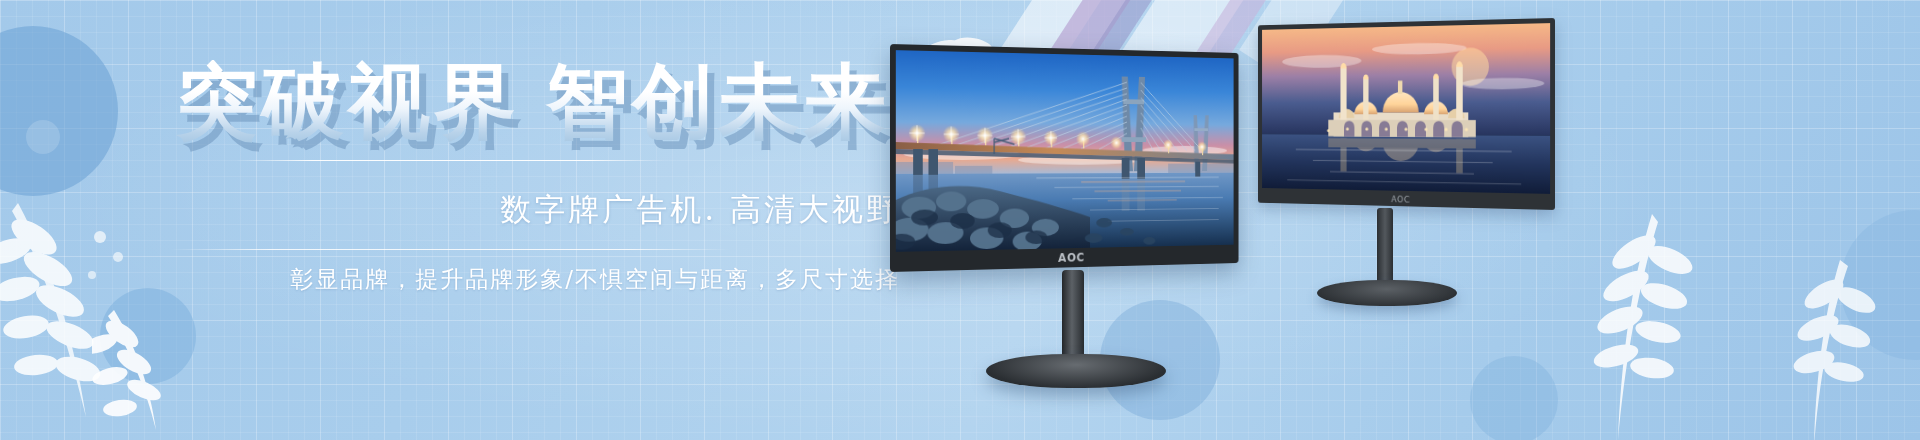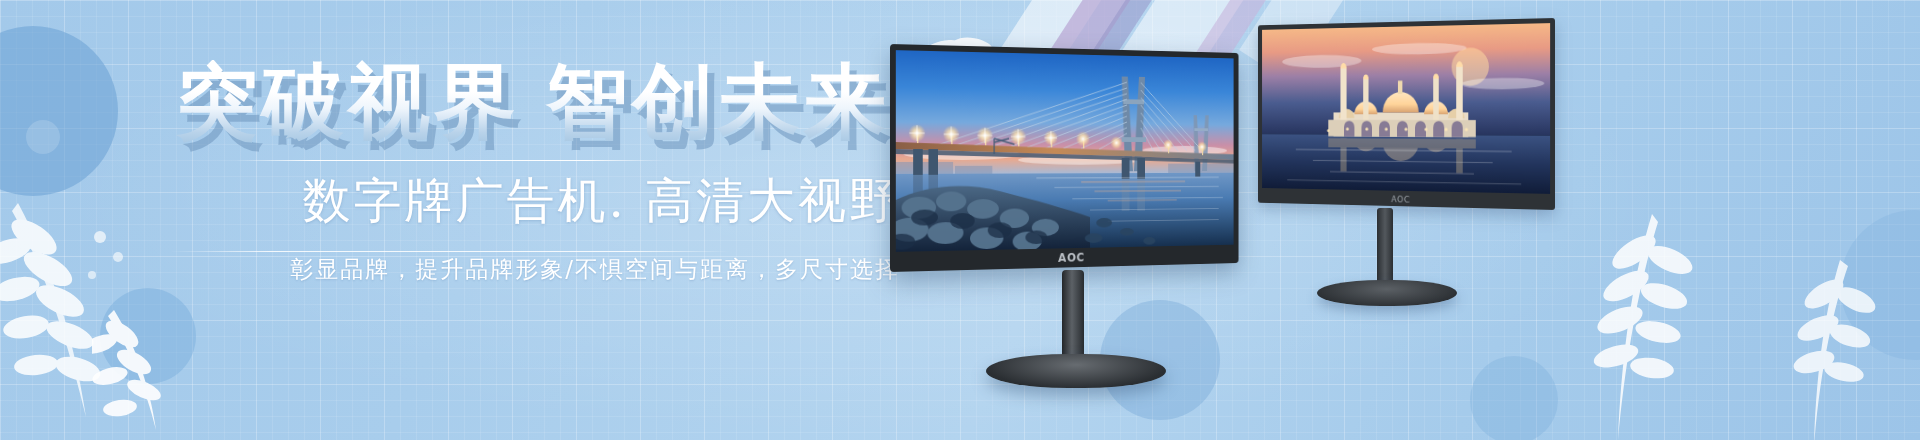--- a/index.html
+++ b/index.html
@@ -76,39 +76,39 @@
   }
   .headline .gap { display:inline-block; width:26px; }
 
   .rule {
     width:430px; height:1px; margin:16px auto 0;
     background:linear-gradient(to right, rgba(255,255,255,0) 0%, rgba(255,255,255,0.95) 18%, rgba(255,255,255,0.95) 82%, rgba(255,255,255,0) 100%);
   }
 
   .subtitle {
     font-family:"DejaVu Serif", serif;
-    font-size:48px;
+    font-size:31px;
     color:#ffffff;
     letter-spacing:3px;
-    margin-top:8px;
+    margin-top:28px;
     white-space:nowrap;
     text-shadow:0 1px 3px rgba(90,130,175,0.35);
   }
 
   .rule2 {
     width:560px; height:1px; margin:18px auto 0;
     background:linear-gradient(to right, rgba(255,255,255,0) 0%, rgba(255,255,255,0.85) 18%, rgba(255,255,255,0.85) 82%, rgba(255,255,255,0) 100%);
   }
 
   .tagline {
     font-family:"DejaVu Sans", sans-serif;
     font-size:23px;
     color:#ffffff;
     letter-spacing:2px;
-    margin-top:2px;
+    margin-top:14px;
     white-space:nowrap;
     text-shadow:0 1px 2px rgba(90,130,175,0.3);
   }
 
   
   .monitors { position:absolute; left:880px; top:0; width:1040px; height:440px; }
 
   .mon { position:absolute; }
 
   

